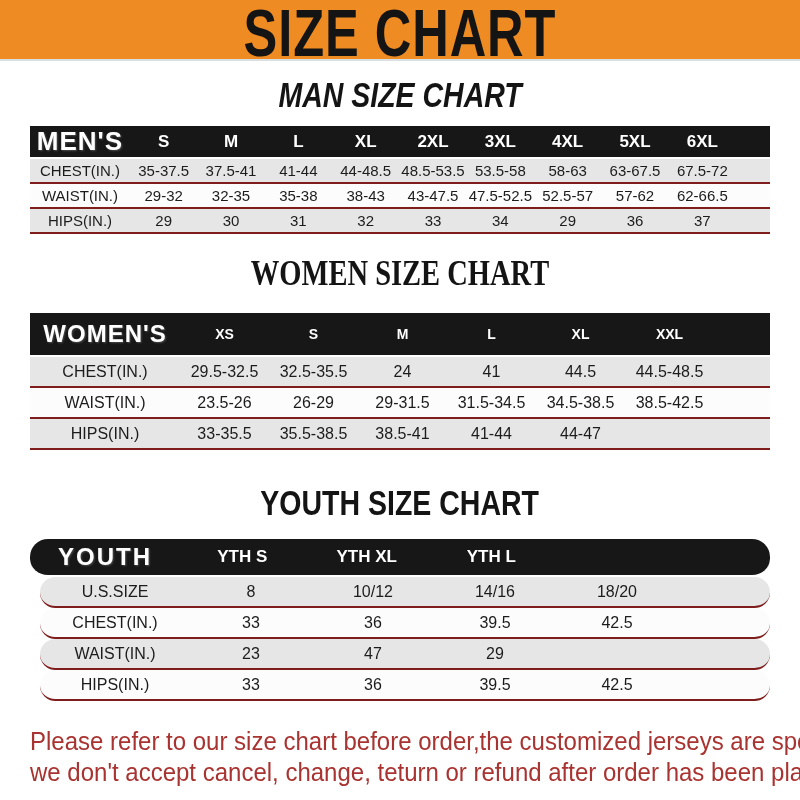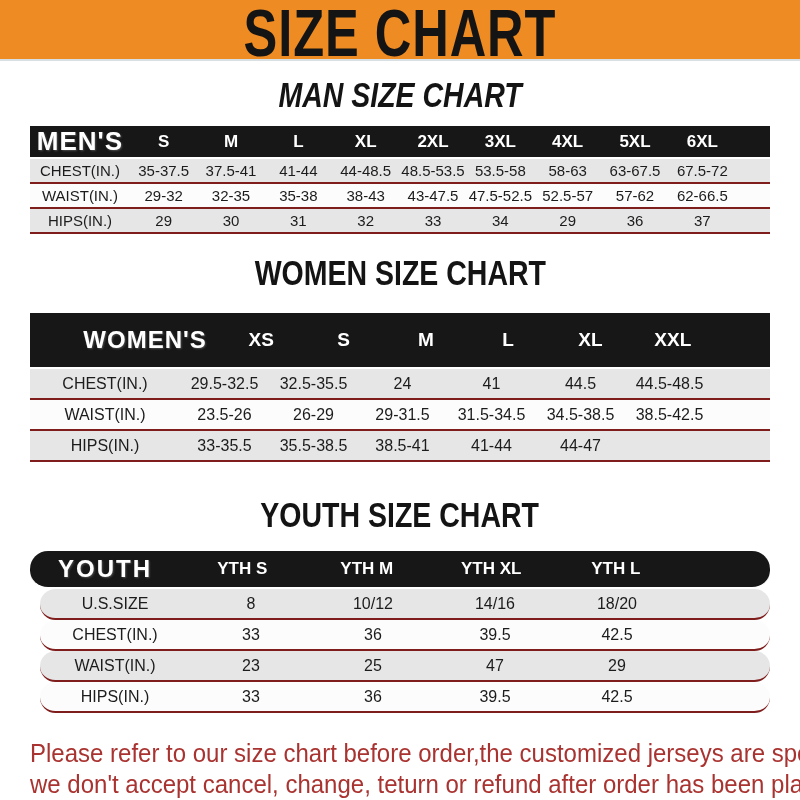--- a/index.html
+++ b/index.html
@@ -24,21 +24,21 @@
     font-weight: 700;
     color: var(--title-black, #141414);
     letter-spacing: 1px;
     white-space: nowrap;
     transform: scale(0.92, 1.22);
   }
 
   
   .section-title-wrap { text-align: center; }
   .stw-mens   { margin-top: 16px; height: 36px; font-style: italic; }
-  .stw-womens { margin-top: 21px; height: 38px; }
+  .stw-womens { margin-top: 21px; height: 38px; font-family: Liberation Serif, serif; }
   .stw-youth  { margin-top: 35px; height: 38px; }
   .section-title {
     display: inline-block;
     font-size: 30px;
     line-height: 36px;
     font-weight: 700;
     color: var(--title-black, #141414);
     white-space: nowrap;
     transform: scale(0.95, 1.18);
   }
@@ -52,21 +52,21 @@
   .row { display: grid; align-items: stretch; }
   .t-mens   .row { grid-template-columns: 100px repeat(9, 1fr) 34px; }
   .t-womens .row { grid-template-columns: 150px repeat(6, 1fr) 56px; }
   .t-youth  .row { grid-template-columns: 150px repeat(4, 1fr) 92px; border-radius: 18px; }
 
   .row.header {
     background: var(--bar-black, #171717);
     border-bottom: 2px solid #ffffff;
   }
   .t-mens   .row.header { height: 33px; }
-  .t-womens .row.header { height: 56px; padding-left: 40px; }
+  .t-womens .row.header { height: 44px; }
   .t-youth  .row.header { height: 38px; }
 
   .row.data { border-bottom: 2px solid #7f1d1d; }
   .t-mens   .row.data { height: 25px; }
   .t-womens .row.data { height: 31px; }
   .t-youth  .row.data { height: 31px; margin-left: 10px; }
   .row.r-even { background: var(--row-shade, #E6E6E6); }
   .row.r-odd  { background: #FCFCFC; }
 
   .cell {
@@ -78,21 +78,21 @@
   .hdr-label {
     color: #ffffff;
     font-weight: 700;
     text-shadow: 1px 1px 2px rgba(120,120,120,0.55);
   }
   .t-mens   .hdr-label { font-size: 26px; letter-spacing: 1px; }
   .t-womens .hdr-label { font-size: 24px; letter-spacing: 1px; }
   .t-youth  .hdr-label { font-size: 24px; letter-spacing: 2px; }
   .hdr-col { color: #ffffff; font-weight: 600; }
   .t-mens   .hdr-col { font-size: 17px; }
-  .t-womens .hdr-col { font-size: 19px; }
+  .t-womens .hdr-col { font-size: 14px; }
   .t-youth  .hdr-col { font-size: 17px; }
 
   .row-label, .val { color: #1c1c1c; }
   .t-mens   .row-label, .t-mens   .val { font-size: 15px; }
   .t-womens .row-label, .t-womens .val { font-size: 16px; }
   .t-youth  .row-label, .t-youth  .val { font-size: 16px; }
 
   
   .footer {
     margin: 25px 0 0 30px;
@@ -210,21 +210,20 @@
         <div class="cell val">41-44</div>
         <div class="cell val">44-47</div>
         <div class="cell spacer"></div>
       </div>
     </div>
     <div class="section-title-wrap stw-youth"><div class="section-title" style="display: inline-block;">YOUTH SIZE CHART</div></div>
     <div class="sizetable t-youth mt-youth">
       <div class="row header">
         <div class="cell hdr-label">YOUTH</div>
         <div class="cell hdr-col">YTH S</div>
-        <div class="cell hdr-col">YTH M</div>
         <div class="cell hdr-col">YTH XL</div>
         <div class="cell hdr-col">YTH L</div>
         <div class="cell spacer"></div>
       </div>
       <div class="row data r-even">
         <div class="cell row-label">U.S.SIZE</div>
         <div class="cell val">8</div>
         <div class="cell val">10/12</div>
         <div class="cell val">14/16</div>
         <div class="cell val">18/20</div>
@@ -234,21 +233,20 @@
         <div class="cell row-label">CHEST(IN.)</div>
         <div class="cell val">33</div>
         <div class="cell val">36</div>
         <div class="cell val">39.5</div>
         <div class="cell val">42.5</div>
         <div class="cell spacer"></div>
       </div>
       <div class="row data r-even">
         <div class="cell row-label">WAIST(IN.)</div>
         <div class="cell val">23</div>
-        <div class="cell val">25</div>
         <div class="cell val">47</div>
         <div class="cell val">29</div>
         <div class="cell spacer"></div>
       </div>
       <div class="row data r-odd">
         <div class="cell row-label">HIPS(IN.)</div>
         <div class="cell val">33</div>
         <div class="cell val">36</div>
         <div class="cell val">39.5</div>
         <div class="cell val">42.5</div>

